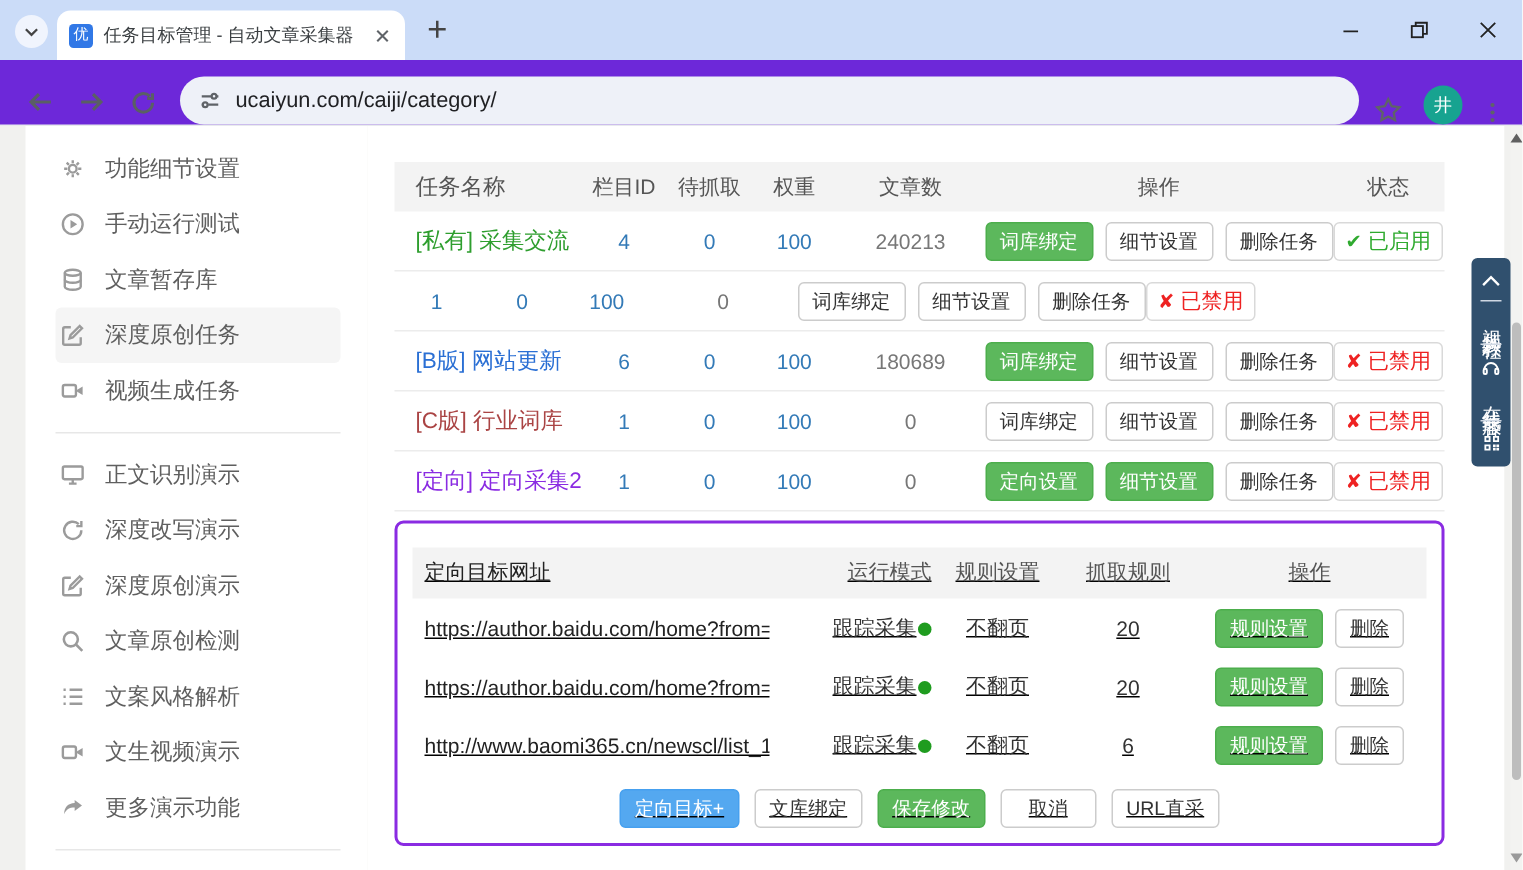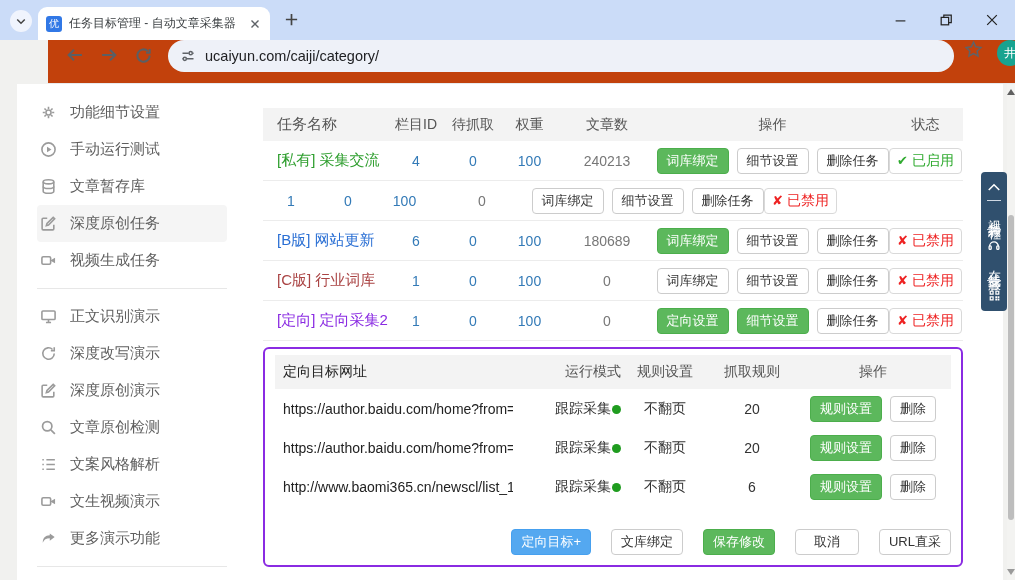--- a/index.html
+++ b/index.html
@@ -15,21 +15,21 @@
     border-radius:9px 9px 0 0; display:flex; align-items:center; padding:0 8px; gap:7px; }
   .favicon { width:16px; height:16px; border-radius:3px; background:#3178e6; color:#fff;
     font-size:10px; line-height:16px; text-align:center; flex:none; }
   .tab-title { flex:1; font-size:12px; color:#3c4043; white-space:nowrap; overflow:hidden; }
   .tab-close { color:#5f6368; display:flex; flex:none; }
   .newtab { position:absolute; left:284px; top:12px; color:#444; display:flex; }
   .win-controls { position:absolute; right:0; top:0; height:40px; display:flex; }
   .win-btn { width:46px; height:40px; display:flex; align-items:center; justify-content:center; color:#222; }
 
   
-  .toolbar { height:44px; background:#c2410c; display:flex; align-items:flex-start; padding-left:12px; border-bottom:1px solid #e8eaed;margin-left:48px; }
+  .toolbar { height:44px; background:#6d28d9; display:flex; align-items:flex-end; padding-left:12px; border-bottom:1px solid #e8eaed; }
   .nav-ic { width:30px; height:30px; display:flex; align-items:center; justify-content:center; color:#5a5f64; flex:none; margin-right:4px; }
   .urlbar { width:786px; height:32px; border-radius:16px; background:#eef1f8; display:flex; align-items:center;
     padding:0 12px; gap:9px; margin-left:6px; flex:none; }
   .url-text { font-size:14.5px; color:#202124; white-space:nowrap; }
   .tune { color:#5f6368; display:flex; flex:none; }
   .star { margin-left:10px; color:#5f6368; display:flex; }
   .avatar { margin-left:14px; width:26px; height:26px; border-radius:50%; background:#17a390; color:#fff;
     font-size:12px; display:flex; align-items:center; justify-content:center; flex:none; }
   .menu-dots { margin-left:12px; color:#5f6368; display:flex; }
 
@@ -68,31 +68,31 @@
     border:1px solid #ccc; border-radius:4px; background:#fff; color:#333; font-size:13px; white-space:nowrap; cursor:pointer; }
   .btn.green { background:#5cb85c; border-color:#4cae4c; color:#fff; }
   .btn.blue  { background:#54a8f0; border-color:#46a0ef; color:#fff; }
   .btn.wide { padding:0 18px; }
   .status { display:inline-flex; align-items:center; justify-content:center; gap:4px; height:26px; padding:0 7px;
     border:1px solid #d9d9d9; border-radius:4px; background:#fff; font-size:14px; cursor:pointer; }
   .status.enabled { color:#2faa2f; } .status.disabled { color:#ee2222; }
   .status .glyph { font-size:13px; font-weight:bold; }
 
   
-  .tpanel { width:700px; margin-top:6px; border:2px solid #8a2be2; border-radius:6px; background:#fff; padding:6px 10px 10px; }
+  .tpanel { width:700px; margin-top:6px; border:2px solid #8a2be2; border-radius:6px; background:#fff; padding:16px 10px 10px;text-decoration:underline; }
   .tp-header { display:flex; align-items:center; height:34px; background:#f3f3f3; color:#555; font-size:14px; }
   .tp-row { display:flex; align-items:center; height:39px; font-size:14px; color:#333; }
   .p-url { flex:1; padding-left:8px; text-align:left; white-space:nowrap; overflow:hidden; color:#222; }
   .p-mode { width:108px; text-align:right; white-space:nowrap; }
   .p-range { width:88px; text-align:center; }
   .p-rule { width:86px; text-align:center; }
   .p-ops { width:156px; display:flex; justify-content:center; gap:8px; }
   .tp-header .p-ops { display:block; text-align:center; }
   .gdot { display:inline-block; width:9px; height:9px; border-radius:50%; background:#1f9c1f; margin-left:1px; vertical-align:-1px; }
-  .tp-footer { display:flex; justify-content:flex-end; gap:20px; margin-top:23px; }
+  .tp-footer { display:flex; justify-content:center; gap:10px; margin-top:10px; }
 
   
   .side-float { position:absolute; right:8px; top:172px; width:26px; background:#30506e; border-radius:4px;
     display:flex; flex-direction:column; align-items:center; padding:10px 0 9px; gap:8px; color:#fff; z-index:6; }
   .side-float .vlabel { writing-mode:vertical-rl; text-orientation:upright; font-size:13px; letter-spacing:3px; cursor:pointer; }
   .side-float .fdiv { width:14px; border-top:1px solid #cfd8e3; }
   .side-float .fic { display:flex; color:#fff; cursor:pointer; }
 
   
   .scrollbar { position:absolute; right:0; top:84px; bottom:0; width:8px; background:#f3f3f1; z-index:5; }

